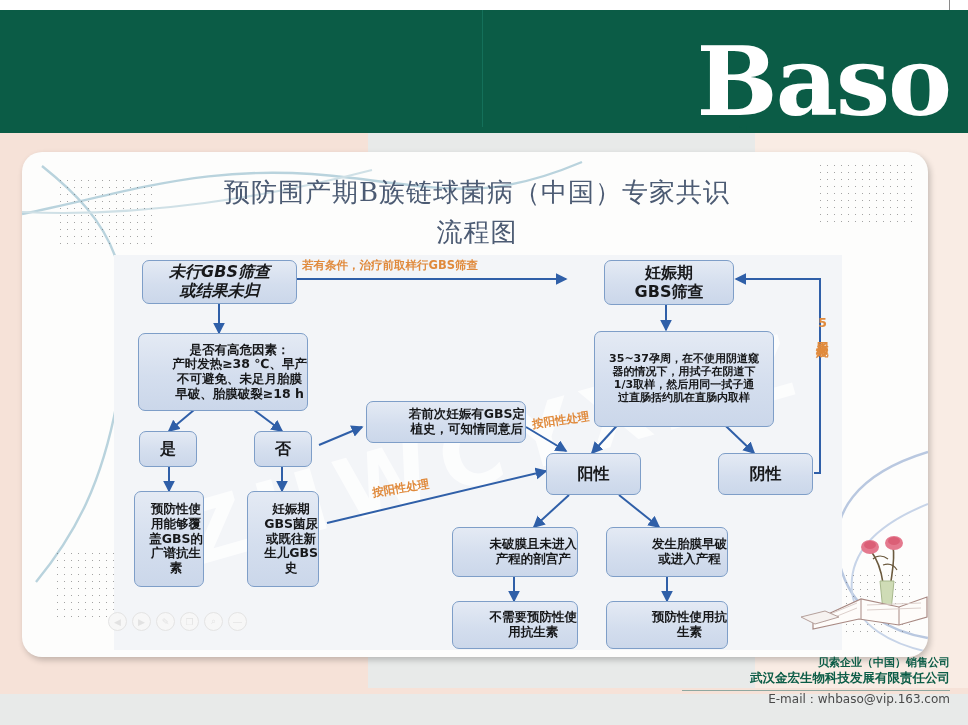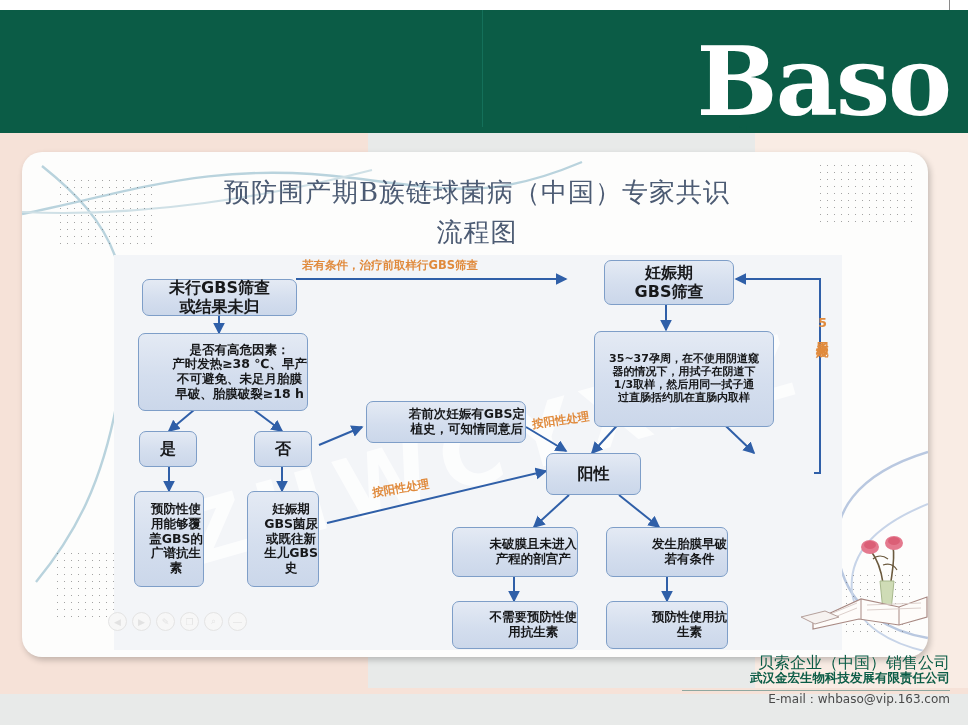--- a/index.html
+++ b/index.html
@@ -97,21 +97,21 @@
   .tb{
     width:17px;height:17px;border-radius:50%;
     border:1px solid #e4e4e4;background:#f7f7f7;
     display:flex;align-items:center;justify-content:center;
     color:#e2e2e2;font-size:9px;
   }
   
   .book{position:absolute;left:795px;top:525px;width:140px;height:110px;}
   
   .footer{position:absolute;right:18px;top:655px;width:300px;text-align:right;}
-  .f1{color:#0b5c46;font-weight:normal;font-size:16px;line-height:15px;font-family:"DejaVu Sans",sans-serif;}
+  .f1{color:#0b5c46;font-weight:bold;font-size:11px;line-height:15px;font-family:"DejaVu Sans",sans-serif;}
   .f2{color:#0b5c46;font-weight:bold;font-size:12.5px;line-height:17px;font-family:Liberation Sans, sans-serif;}
   .frule{border-top:1px solid #8fa8a0;margin:3px 0 2px auto;width:268px;}
   .f3{color:#4a4a4a;font-size:12px;line-height:13px;font-family:"DejaVu Sans",sans-serif;}
 </style>
 </head>
 <body>
 
 <div class="topbar-white"></div>
 
 <div class="cropmark" style="right:18px;top:0;width:1px;height:16px;"></div>
@@ -187,21 +187,21 @@
         <path d="M505 240 L545 272"></path>
 
         <path d="M400 322 L400 346"></path>
 
         <path d="M553 322 L553 346"></path>
 
         <path d="M700 218 L706 218 L706 24 L622 24"></path>
       </g>
     </svg>
 
-    <div class="box big" style="left:28px;top:24px;width:155px;height:37px;">
+    <div class="box big" style="left:28px;top:5px;width:155px;height:44px;font-style:italic;">
       <span style="white-space:pre-line;">未行GBS筛查
 或结果未归</span>
     </div>
 
     <div class="box big" style="left:490px;top:5px;width:130px;height:45px;">
       <span style="white-space:pre-line;">妊娠期
 GBS筛查</span>
     </div>
 
     <div class="box mid" style="left:24px;top:78px;width:170px;height:78px;">
@@ -244,29 +244,32 @@
 GBS菌尿
 或既往新
 生儿GBS
 史</span>
     </div>
 
     <div class="box big" style="left:432px;top:198px;width:95px;height:42px;">
       <span>阳性</span>
     </div>
 
+    <div class="box big" style="left:604px;top:198px;width:95px;height:42px;">
+      <span>阴性</span>
+    </div>
 
     <div class="box mid" style="left:338px;top:272px;width:126px;height:50px;">
       <span style="white-space:pre-line;">未破膜且未进入
 产程的剖宫产</span>
     </div>
 
     <div class="box mid" style="left:492px;top:272px;width:122px;height:50px;">
       <span style="white-space:pre-line;">发生胎膜早破
-若有条件</span>
+或进入产程</span>
     </div>
 
     <div class="box mid" style="left:338px;top:346px;width:126px;height:48px;">
       <span style="white-space:pre-line;">不需要预防性使
 用抗生素</span>
     </div>
 
     <div class="box mid" style="left:492px;top:346px;width:122px;height:48px;">
       <span style="white-space:pre-line;">预防性使用抗
 生素</span>

